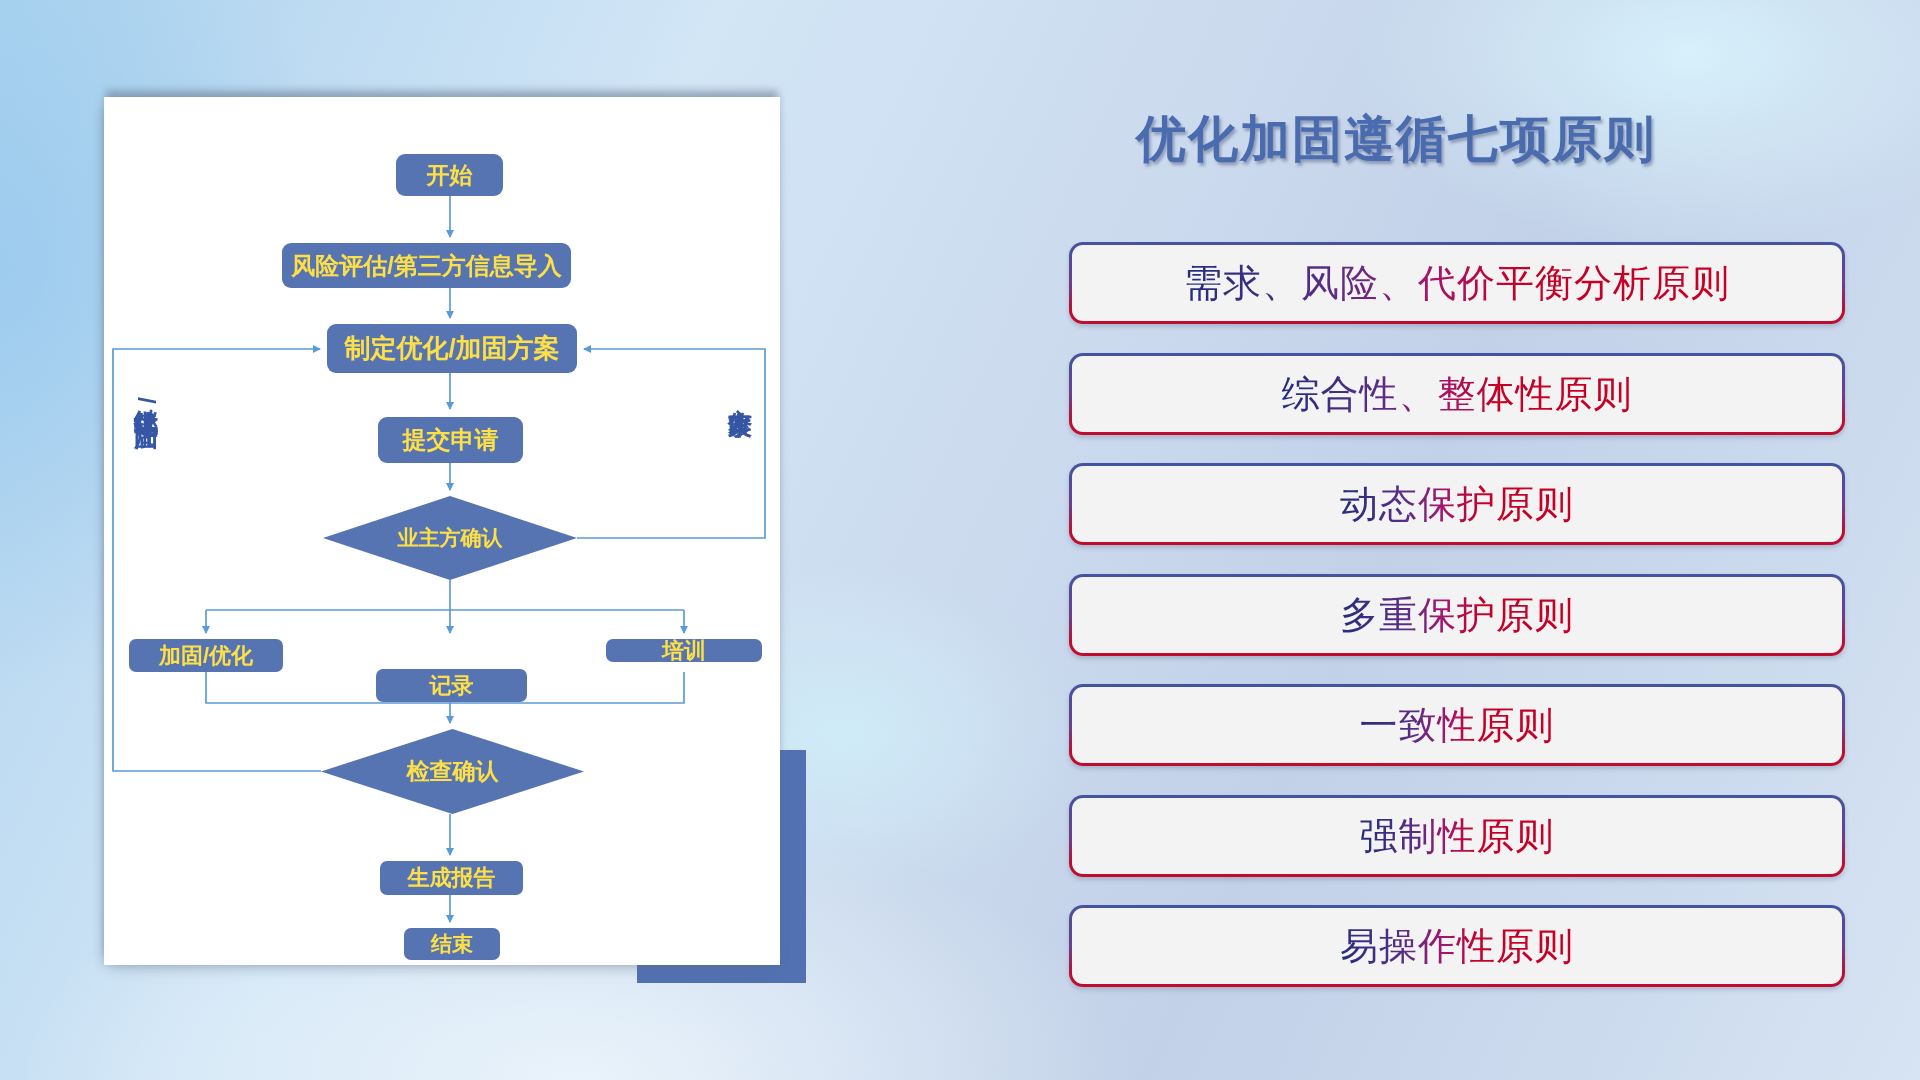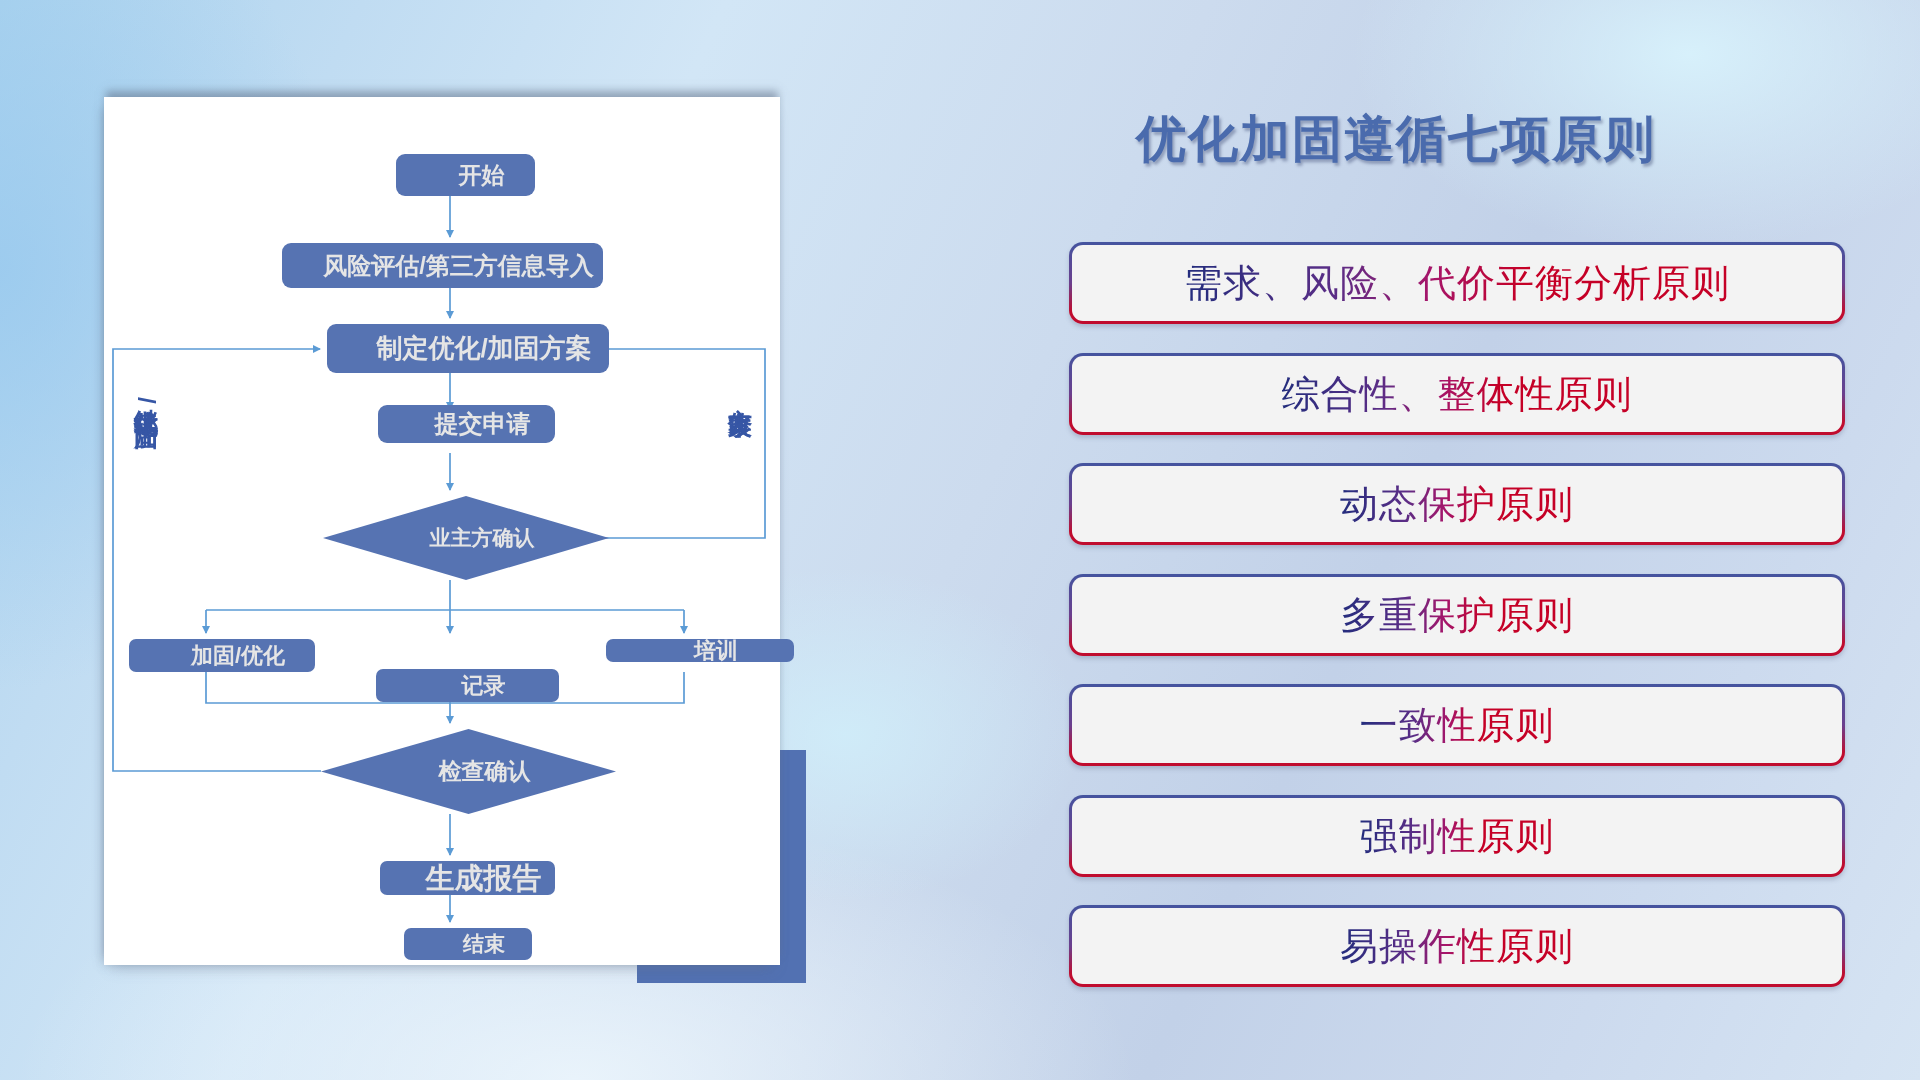--- a/index.html
+++ b/index.html
@@ -28,22 +28,22 @@
     box-shadow:0 -8px 8px -2px rgba(96,112,134,0.55),
                -7px 5px 10px -6px rgba(96,112,134,0.35),
                0 10px 14px -8px rgba(96,112,134,0.35);
   }
   .connectors{position:absolute;left:0;top:0;width:676px;height:868px;}
   .conn{fill:none;stroke:var(--connector_blue,#5B9BD5);stroke-width:1.7px;}
 
   .fnode{
     position:absolute;display:flex;align-items:center;justify-content:center;
     background:var(--flow_node_fill,#5673B2);
-    color:#e5e5e5;font-weight:bold;text-align:center;
-    border-radius:9px;line-height:1.05;white-space:nowrap;padding-left:32px;
+    color:#fde047;font-weight:bold;text-align:center;
+    border-radius:9px;line-height:1.05;white-space:nowrap;
   }
   .fnode.diamond{
     border-radius:0;
     clip-path:polygon(50% 0,100% 50%,50% 100%,0 50%);
     align-items:center;
   }
   .loop-label{
     position:absolute;writing-mode:vertical-rl;
     color:var(--loop_label_blue,#3656A5);
     font-weight:bold;font-size:24px;letter-spacing:2px;line-height:1;
@@ -110,21 +110,21 @@
     </div>
 
     <div class="fnode" style="left:178px;top:146px;width:289px;height:45px;font-size:24px">
       <span>风险评估/第三方信息导入</span>
     </div>
 
     <div class="fnode" style="left:223px;top:227px;width:250px;height:49px;font-size:26px">
       <span>制定优化/加固方案</span>
     </div>
 
-    <div class="fnode" style="left:274px;top:308px;width:145px;height:38px;font-size:24px">
+    <div class="fnode" style="left:274px;top:320px;width:145px;height:46px;font-size:24px">
       <span>提交申请</span>
     </div>
 
     <div class="fnode diamond" style="left:219px;top:399px;width:254px;height:84px;font-size:21px">
       <span>业主方确认</span>
     </div>
 
     <div class="fnode" style="left:25px;top:542px;width:154px;height:33px;font-size:22px;border-radius:7px">
       <span>加固/优化</span>
     </div>
@@ -134,21 +134,21 @@
     </div>
 
     <div class="fnode" style="left:502px;top:542px;width:156px;height:23px;font-size:22px;border-radius:7px">
       <span>培训</span>
     </div>
 
     <div class="fnode diamond" style="left:217px;top:632px;width:263px;height:85px;font-size:23px">
       <span>检查确认</span>
     </div>
 
-    <div class="fnode" style="left:276px;top:764px;width:143px;height:34px;font-size:29px;border-radius:7px">
+    <div class="fnode" style="left:276px;top:764px;width:143px;height:34px;font-size:22px;border-radius:7px">
       <span>生成报告</span>
     </div>
 
     <div class="fnode" style="left:300px;top:831px;width:96px;height:32px;font-size:21px;border-radius:7px">
       <span>结束</span>
     </div>
 
     <div class="loop-label" style="left:30px;top:292px">继续优化/加固</div>
 
     <div class="loop-label" style="left:624px;top:292px">方案修改</div>

